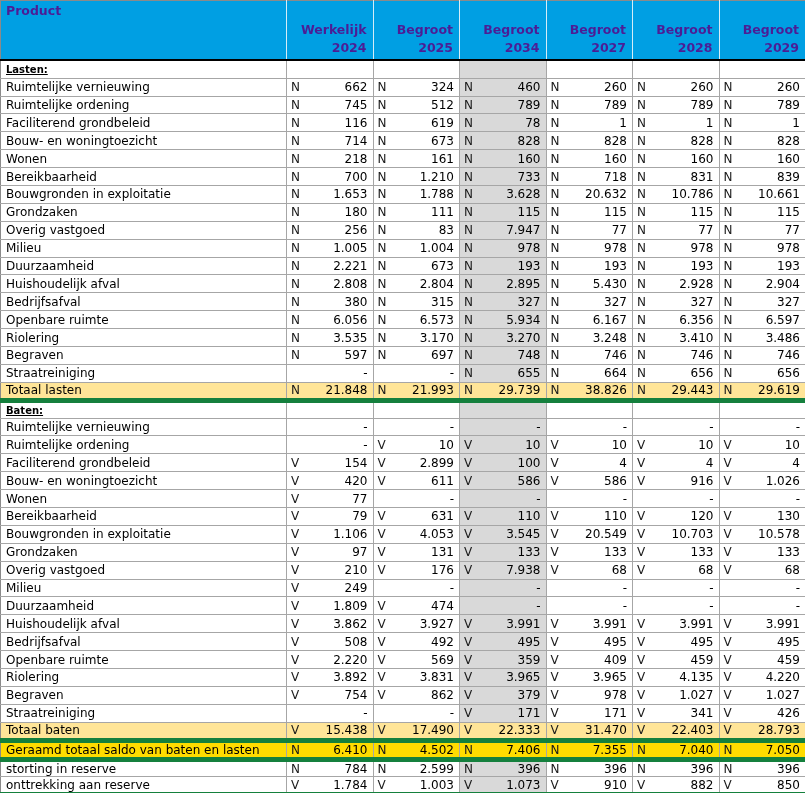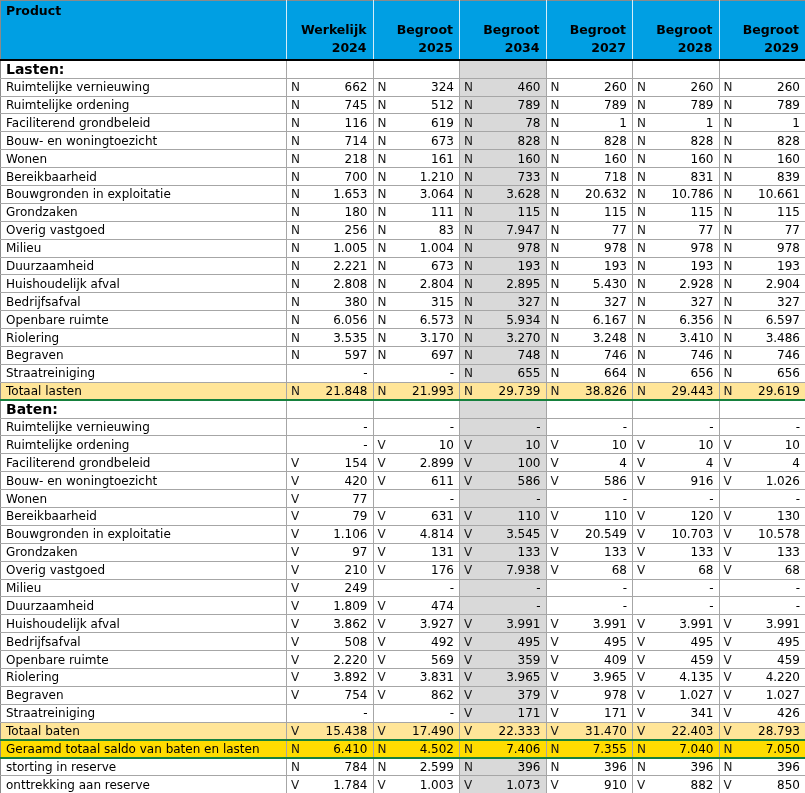--- a/index.html
+++ b/index.html
@@ -7,38 +7,38 @@
   #sheet{width:805px;height:793px;overflow:hidden;}
   table{border-collapse:collapse;table-layout:fixed;width:805px;height:793px;}
   col.c-product{width:286px;}
   col.c-year{width:86.5px;}
   th,td{padding:0;margin:0;overflow:hidden;white-space:nowrap;vertical-align:middle;
         border-right:1px solid #a6a6a6;font-size:12px;font-weight:normal;}
   th:last-child,td:last-child{border-right:1px solid #8a8a8a;}
   tr{height:17.9px;}
   
   thead tr{height:42px;}
-  thead th{background:#009fe3;color:#000000;font-weight:bold;font-size:12.5px;
+  thead th{background:#009fe3;color:#4c1d95;font-weight:bold;font-size:12.5px;
            border-right:1px solid #d5ecf7;border-bottom:2px solid #000;margin-top:36px;}
   th.product-hd{text-align:left;vertical-align:top;padding:2px 0 0 5px;}
   th.year-hd{text-align:right;padding:20px 6px 2px 0;line-height:1.45;}
   
   tbody td{border-bottom:1px solid #a6a6a6;background:#fff;}
   td.label{text-align:left;padding-left:5px;}
-  tr.section td.label{font-weight:bold;font-size:14px;}
+  tr.section td.label{font-weight:bold;font-size:10px;text-decoration:underline;}
   .cellflex{display:flex;justify-content:space-between;align-items:center;padding:0 5px 0 4px;}
   .sign{text-align:left;min-width:12px;color:#1a1a1a;}
   .val{text-align:right;flex:1;}
   
   tr.section td.shade,tr.data td.shade{background:#d9d9d9;}
   
   tr.total td{background:#ffe598;}
   tr.saldo td{background:#ffdc00;}
   
-  tr.sep td{border-bottom:2px solid #15803d;}
+  tr.sep td{border-bottom:5px solid #15803d;}
   table{border-left:1px solid #8a8a8a;border-top:1px solid #8a8a8a;}
 </style>
 </head>
 <body>
 
 <div id="sheet">
   <table>
     <colgroup>
       <col class="c-product">
       <col class="c-year">
@@ -355,21 +355,21 @@
           <td class="label">Bouwgronden in exploitatie</td>
           <td class="num">
             <div class="cellflex">
               <span class="sign">N</span>
               <span class="val">1.653</span>
             </div>
           </td>
           <td class="num">
             <div class="cellflex">
               <span class="sign">N</span>
-              <span class="val">3.064</span>
+              <span class="val">1.788</span>
             </div>
           </td>
           <td class="num shade">
             <div class="cellflex">
               <span class="sign">N</span>
               <span class="val">3.628</span>
             </div>
           </td>
           <td class="num">
             <div class="cellflex">
@@ -1096,21 +1096,21 @@
           <td class="label">Bouwgronden in exploitatie</td>
           <td class="num">
             <div class="cellflex">
               <span class="sign">V</span>
               <span class="val">1.106</span>
             </div>
           </td>
           <td class="num">
             <div class="cellflex">
               <span class="sign">V</span>
-              <span class="val">4.814</span>
+              <span class="val">4.053</span>
             </div>
           </td>
           <td class="num shade">
             <div class="cellflex">
               <span class="sign">V</span>
               <span class="val">3.545</span>
             </div>
           </td>
           <td class="num">
             <div class="cellflex">

